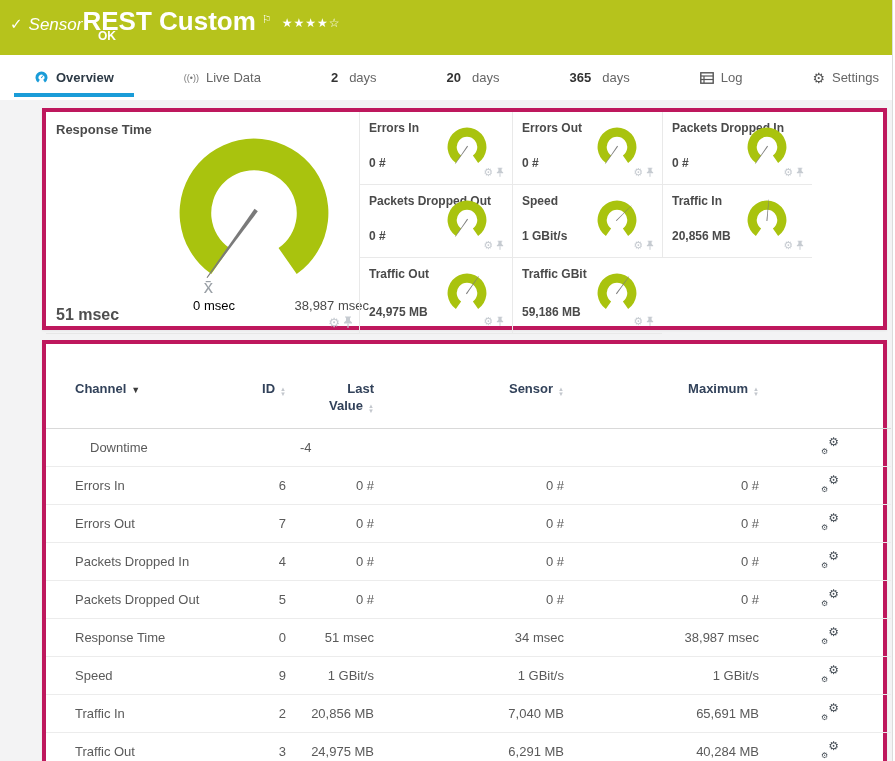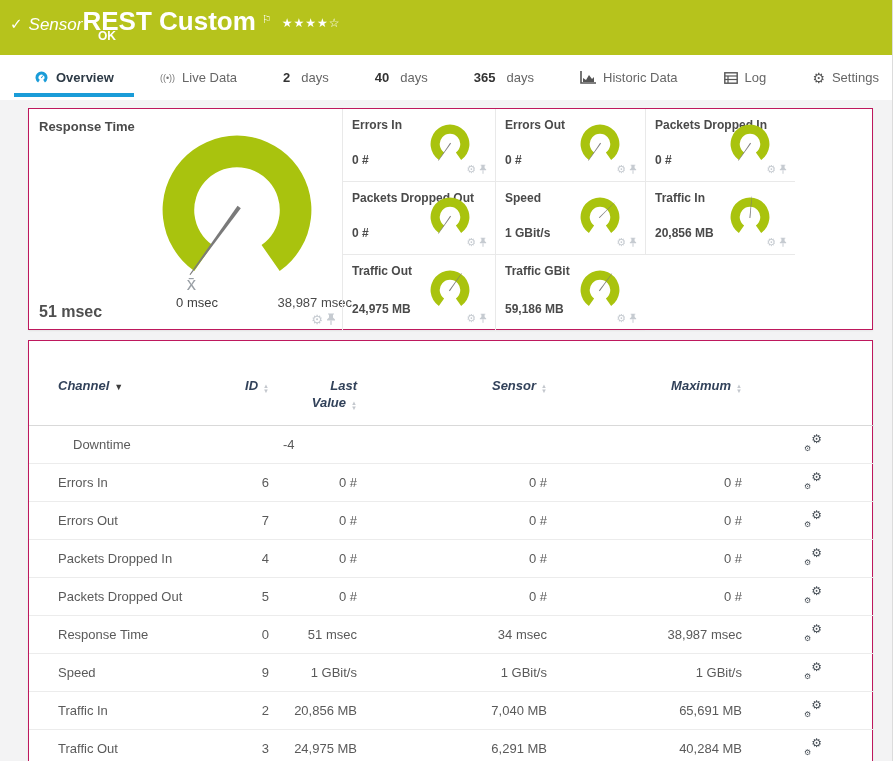--- a/index.html
+++ b/index.html
@@ -23,31 +23,31 @@
     cursor:pointer; height:45px; position:relative; padding:0 6px; white-space:nowrap; }
   .tab .t-num { font-weight:700; color:#333; margin-right:4px; }
   .tab.active { color:#2d3a46; font-weight:700; }
   .tab.active::after { content:""; position:absolute; left:-14px; right:-14px; bottom:3px;
     height:4px; background:#1a9cd8; }
   .tab svg, .tab .txt-icon { flex:0 0 auto; }
   .txt-icon { font-size:9px; color:#777; letter-spacing:0; }
   .gear-glyph { font-size:14px; color:#555; line-height:1; }
 
   
-  .panel { background:#fff; border:1px solid #be185d; box-shadow:0 1px 2px rgba(0,0,0,.05);
-    margin-left:28px; width:845px; }
+  .panel { background:#fff; border:4px solid #be185d; box-shadow:0 1px 2px rgba(0,0,0,.05);
+    margin-left:42px; width:845px; }
   .panel.gauges { margin-top:8px; height:222px; display:grid;
     grid-template-columns:313px 153px 150px 150px; grid-template-rows:73px 73px 76px; }
 
   
   .big-cell { grid-row:1/4; grid-column:1; position:relative; border-bottom:1px solid #e7e7e7; }
   .big-title { position:absolute; left:10px; top:10px; font-size:13px; font-weight:700; color:#4a4a4a; }
   .big-gauge-svg { position:absolute; left:112px; top:8px; width:192px; height:186px; }
   .scale-min { position:absolute; left:128px; top:186px; width:80px; text-align:center;
-    font-size:13px; color:#404040; }
+    font-size:13px; color:#000000; }
   .scale-max { position:absolute; left:218px; top:186px; width:105px; text-align:right;
     font-size:13px; color:#4a4a4a; }
   .big-value { position:absolute; left:10px; top:194px; font-size:16px; font-weight:600; color:#4f4f4f; }
   .cell-tools { position:absolute; right:6px; bottom:4px; display:flex; align-items:center; gap:3px;
     color:#c6cbd1; }
   .cell-tools .gear-glyph { color:#c6cbd1; font-size:13px; }
   .cell-tools svg { display:block; }
 
   
   .g-cell { position:relative; border-left:1px solid #e9e9e9; border-bottom:1px solid #e9e9e9; }
@@ -60,21 +60,21 @@
   .arc { fill:#a9c30e; }
   .needle { fill:#7a7a7a; }
   .avg-marker { font-size:10px; fill:#9aa0a6; }
 
   
   .panel.table-panel { margin-top:10px; height:431px; padding:30px 0 0 0; }
   table.channels { border-collapse:collapse; table-layout:fixed; width:845px; font-size:13px; }
   col.c-channel{width:210px} col.c-id{width:30px} col.c-last{width:88px}
   col.c-min{width:190px} col.c-max{width:195px} col.c-gear{width:132px}
   th { color:#32425a; font-weight:700; text-align:right; vertical-align:top;
-    padding:6px 0 14px 0; line-height:17px; cursor:pointer;font-style:italic; }
+    padding:6px 0 14px 0; line-height:17px; cursor:pointer; }
   th.ch { text-align:left; padding-left:29px; }
   td { color:#5a5a5a; text-align:right; padding:9px 0; border-top:1px solid #ececec; }
   td.ch { text-align:left; padding-left:29px; }
   td.gear-cell { padding-right:52px; }
   tr.first td { border-top:1px solid #d9d9d9;padding-left:44px; }
   .sort-desc { color:#3c3c3c; font-size:9px; margin-left:5px; }
   .sort-both { display:inline-flex; flex-direction:column; font-size:6px; line-height:5px;
     color:#c3c7cd; margin-left:5px; vertical-align:2px; }
   .row-gears { position:relative; display:inline-block; width:18px; height:16px; color:#474f57; }
   .row-gears .g1 { position:absolute; right:0; top:-3px; font-size:12px; }
@@ -108,33 +108,26 @@
   </div>
   <div class="tab">
     <span class="txt-icon">((•))</span>
     <span>Live Data</span>
   </div>
   <div class="tab">
     <span class="t-num">2</span>
     <span>days</span>
   </div>
   <div class="tab">
-    <span class="t-num">40</span>
+    <span class="t-num">20</span>
     <span>days</span>
   </div>
   <div class="tab">
     <span class="t-num">365</span>
     <span>days</span>
-  </div>
-  <div class="tab">
-    <svg width="16" height="13" viewBox="0 0 16 13">
-      <path d="M1 0 v12 h15" stroke="#555" stroke-width="1.6" fill="none"></path>
-      <path d="M3 11 L3 7 L6 9 L9 4 L12 8 L14 6 V11 Z" fill="#555"></path>
-    </svg>
-    <span>Historic Data</span>
   </div>
   <div class="tab">
     <svg width="14" height="12" viewBox="0 0 14 12">
       <rect x="0.8" y="0.8" width="12.4" height="10.4" fill="none" stroke="#555" stroke-width="1.4"></rect>
       <line x1="0.8" y1="4" x2="13.2" y2="4" stroke="#555" stroke-width="1.2"></line>
       <line x1="0.8" y1="7.5" x2="13.2" y2="7.5" stroke="#555" stroke-width="1.2"></line>
       <line x1="4" y1="4" x2="4" y2="11" stroke="#555" stroke-width="1.2"></line>
     </svg>
     <span>Log</span>
   </div>

